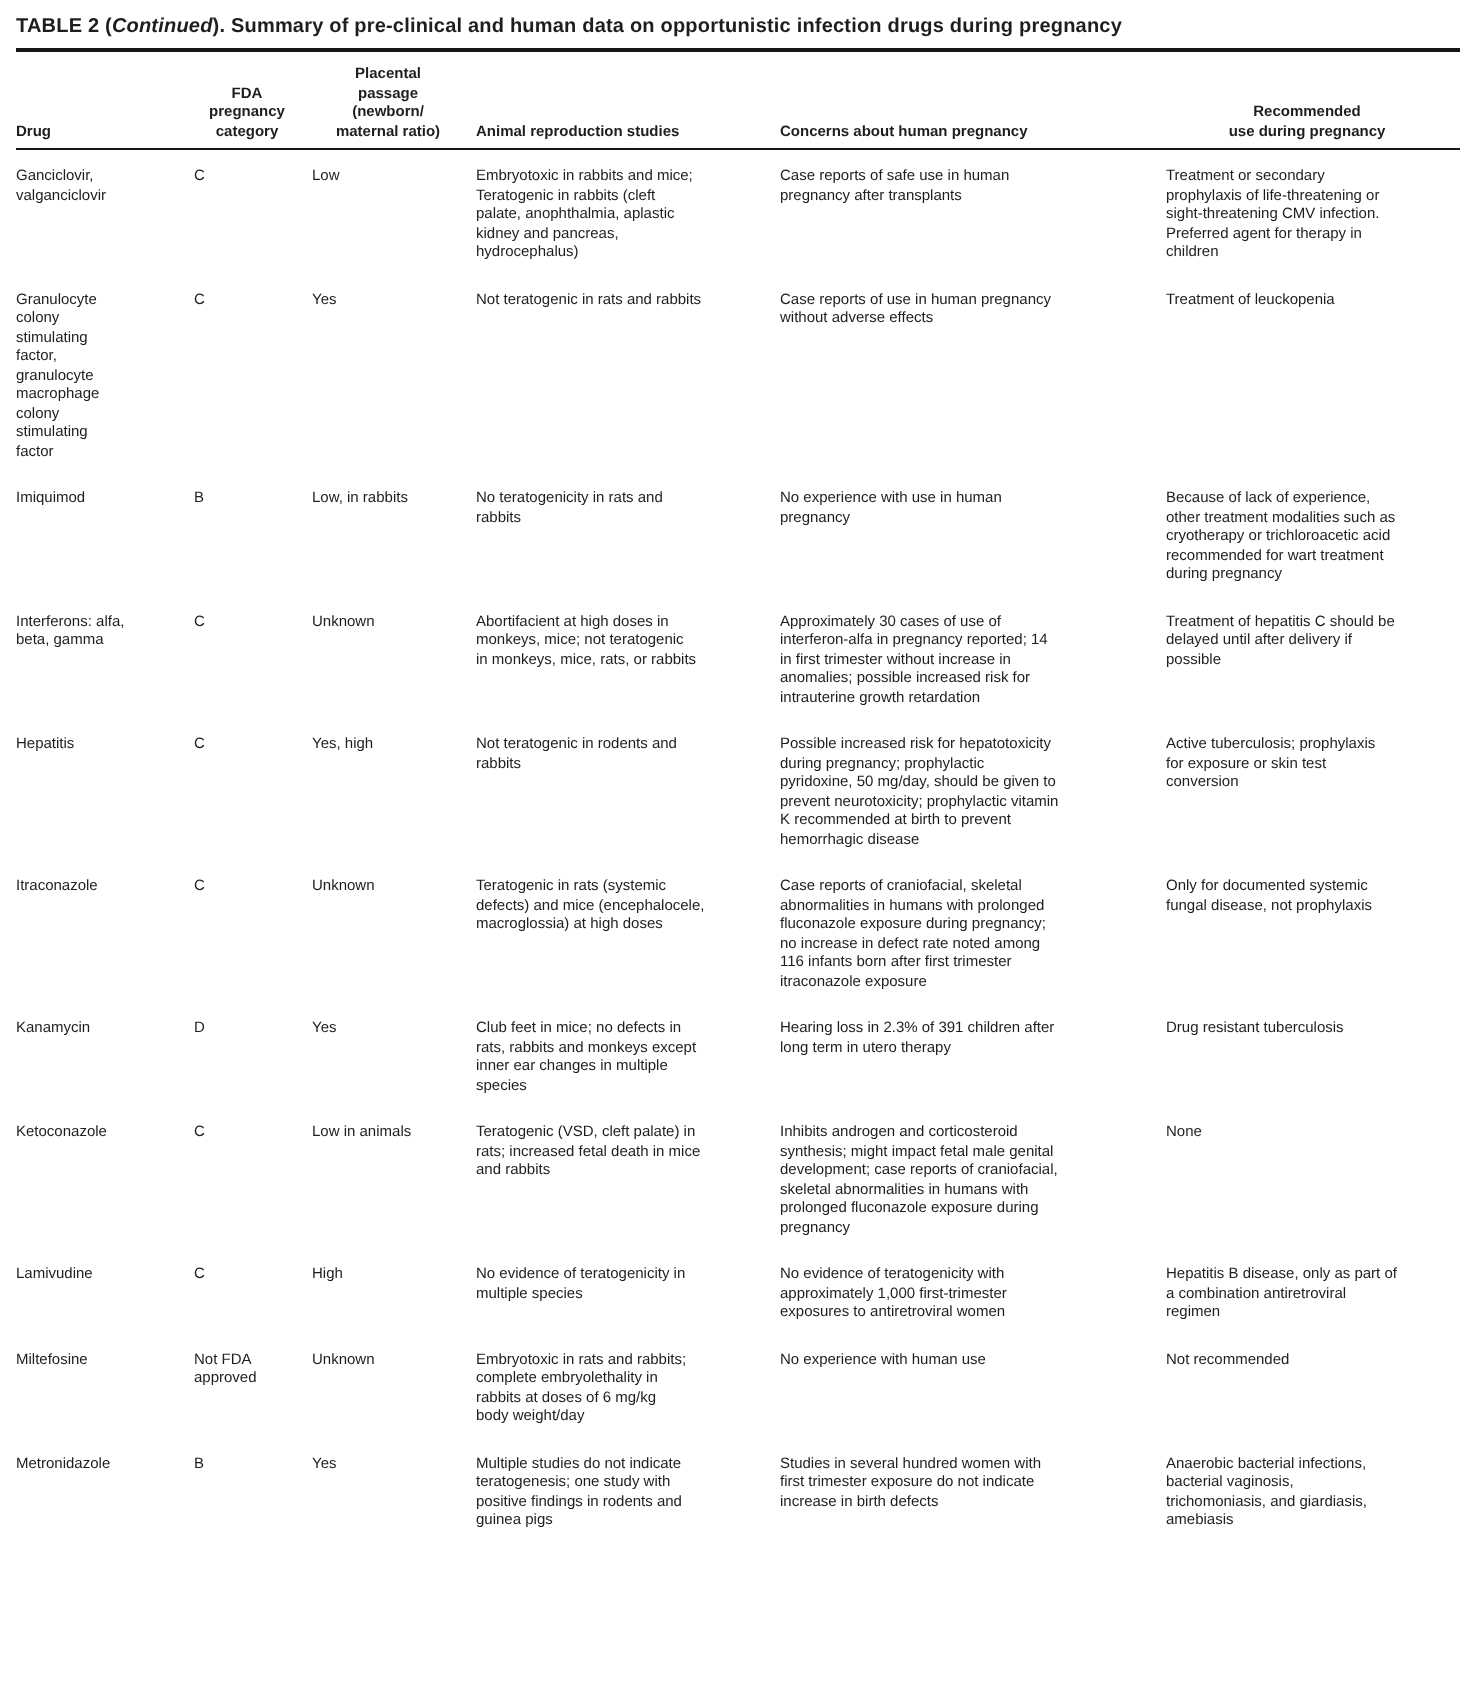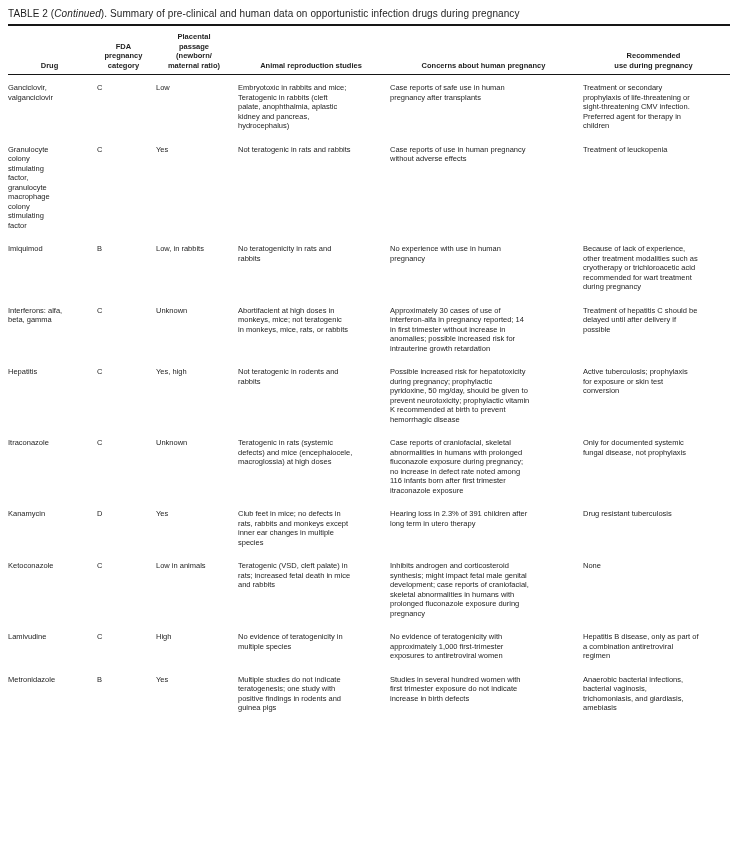--- a/index.html
+++ b/index.html
@@ -12,40 +12,40 @@
     min-height: 851px;
     font-family: "Liberation Sans", sans-serif;
     color: #1e1e1e;
     -webkit-font-smoothing: antialiased;
   }
   .page {
     padding: 6px 6px 10px 8px;
   }
   .table-title {
     font-size: 10px;
-    font-weight: normal;
+    font-weight: bold;
     line-height: 12px;
     margin: 2px 0 4px 0;
     letter-spacing: 0.1px;
   }
   .table-title em {
     font-style: italic;
   }
   table.drug-table {
     border-collapse: collapse;
     table-layout: fixed;
     width: 722px;
     border-top: 2px solid #161616;
   }
   table.drug-table th {
     font-size: 7.5px;
     font-weight: bold;
     line-height: 9.5px;
     vertical-align: bottom;
-    text-align: center;
+    text-align: left;
     padding: 6px 6px 4px 0;
     border-bottom: 1px solid #161616;
     white-space: pre-line;
   }
   table.drug-table th:nth-child(2),
   table.drug-table th:nth-child(3),
   table.drug-table th:nth-child(6) {
     text-align: center;
   }
   table.drug-table td {
@@ -222,20 +222,32 @@
           <td>No evidence of teratogenicity in
 multiple species</td>
           <td>No evidence of teratogenicity with
 approximately 1,000 first-trimester
 exposures to antiretroviral women</td>
           <td>Hepatitis B disease, only as part of
 a combination antiretroviral
 regimen</td>
         </tr>
         <tr>
+          <td>Miltefosine</td>
+          <td>Not FDA
+approved</td>
+          <td>Unknown</td>
+          <td>Embryotoxic in rats and rabbits;
+complete embryolethality in
+rabbits at doses of 6 mg/kg
+body weight/day</td>
+          <td>No experience with human use</td>
+          <td>Not recommended</td>
+        </tr>
+        <tr>
           <td>Metronidazole</td>
           <td>B</td>
           <td>Yes</td>
           <td>Multiple studies do not indicate
 teratogenesis; one study with
 positive findings in rodents and
 guinea pigs</td>
           <td>Studies in several hundred women with
 first trimester exposure do not indicate
 increase in birth defects</td>

